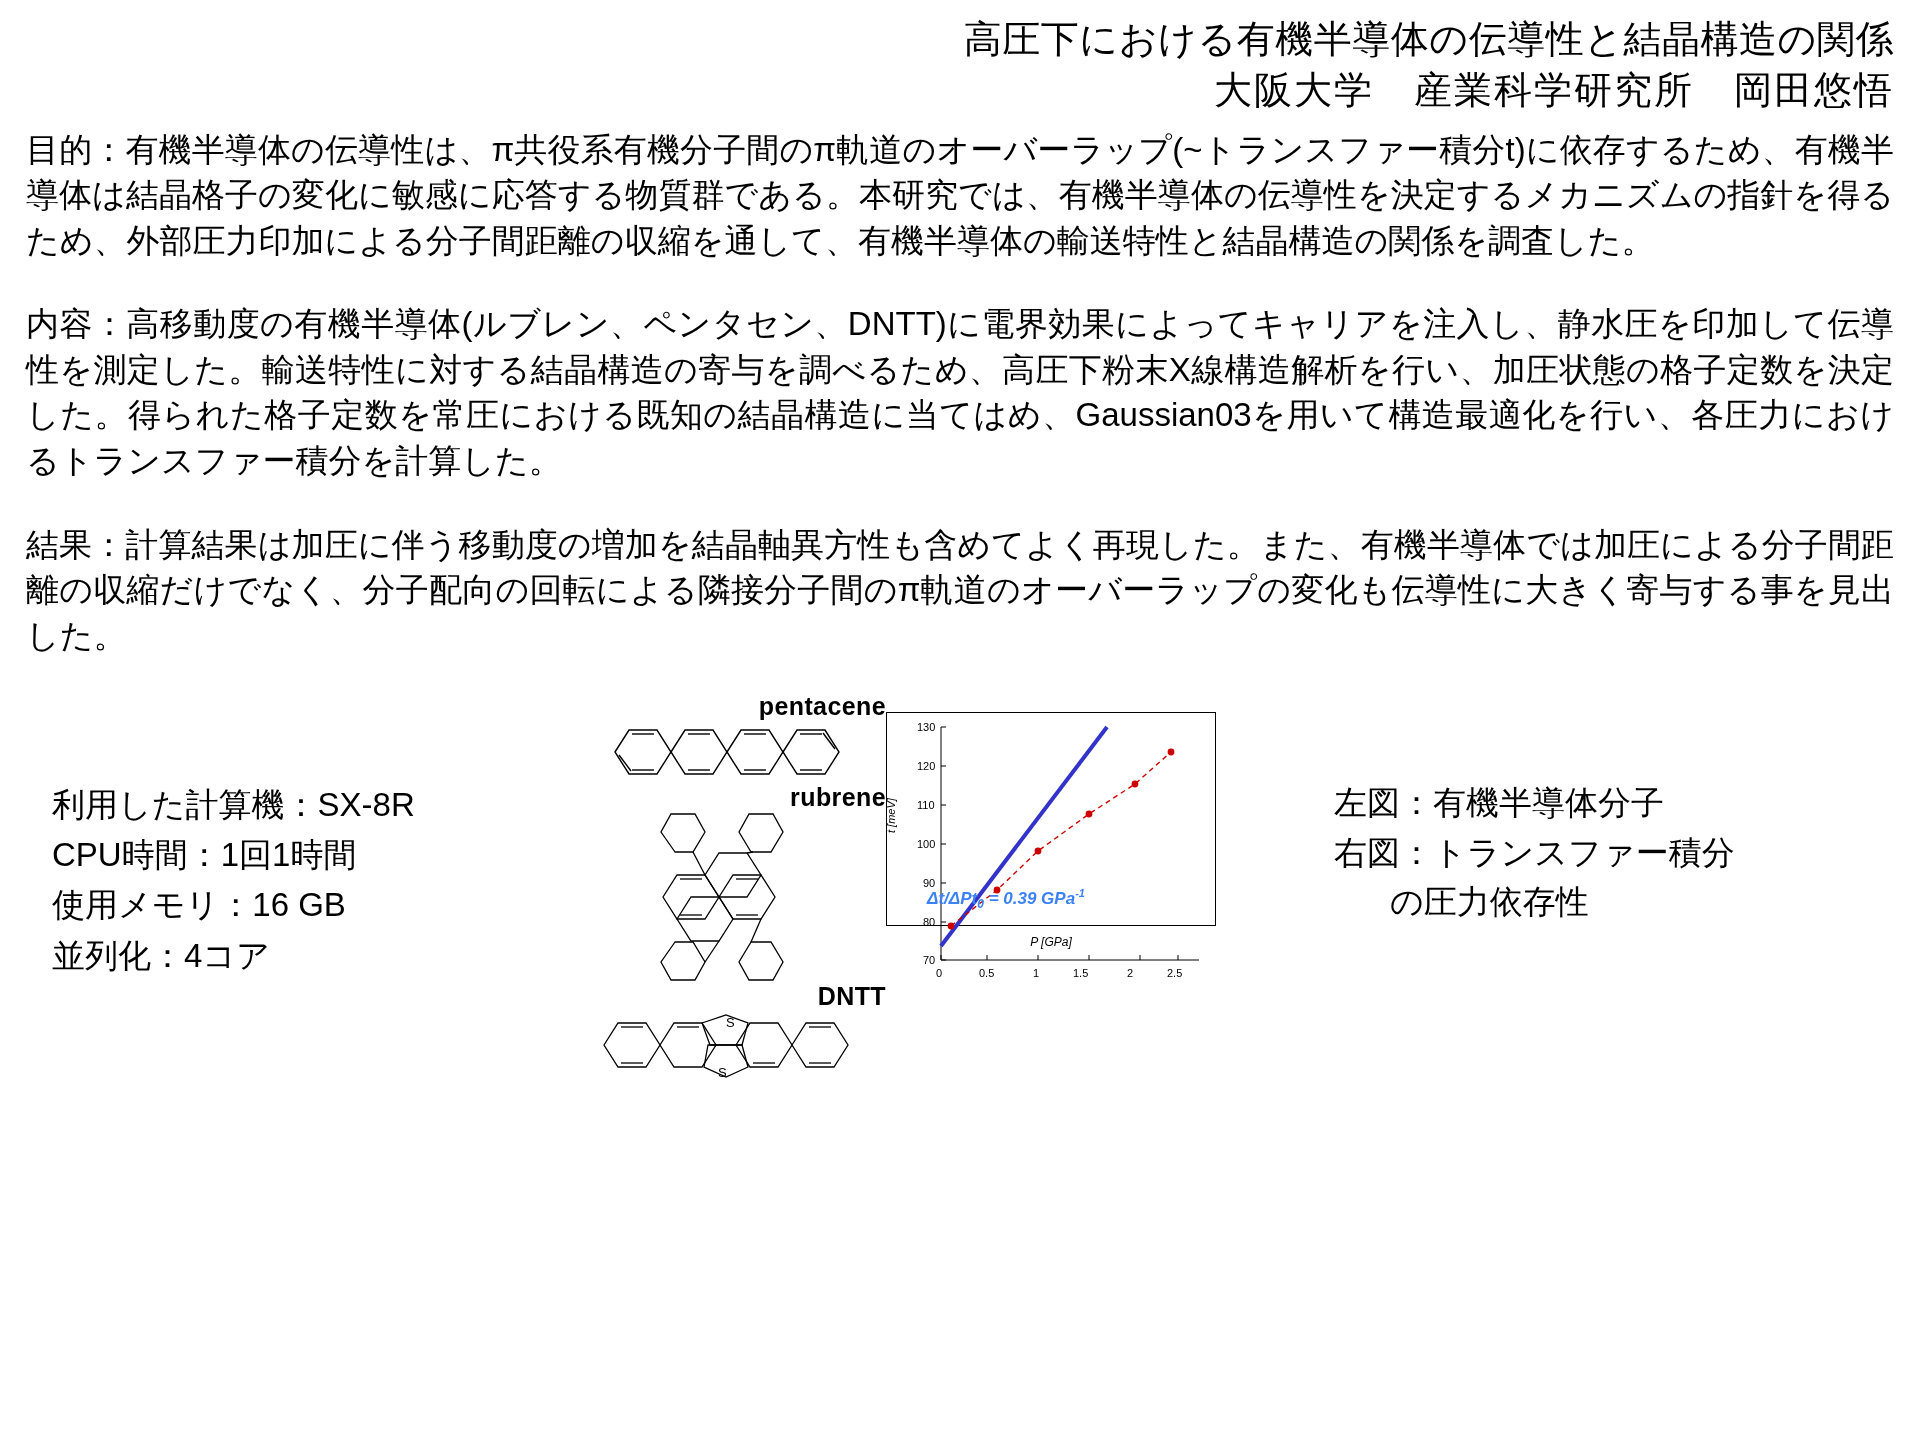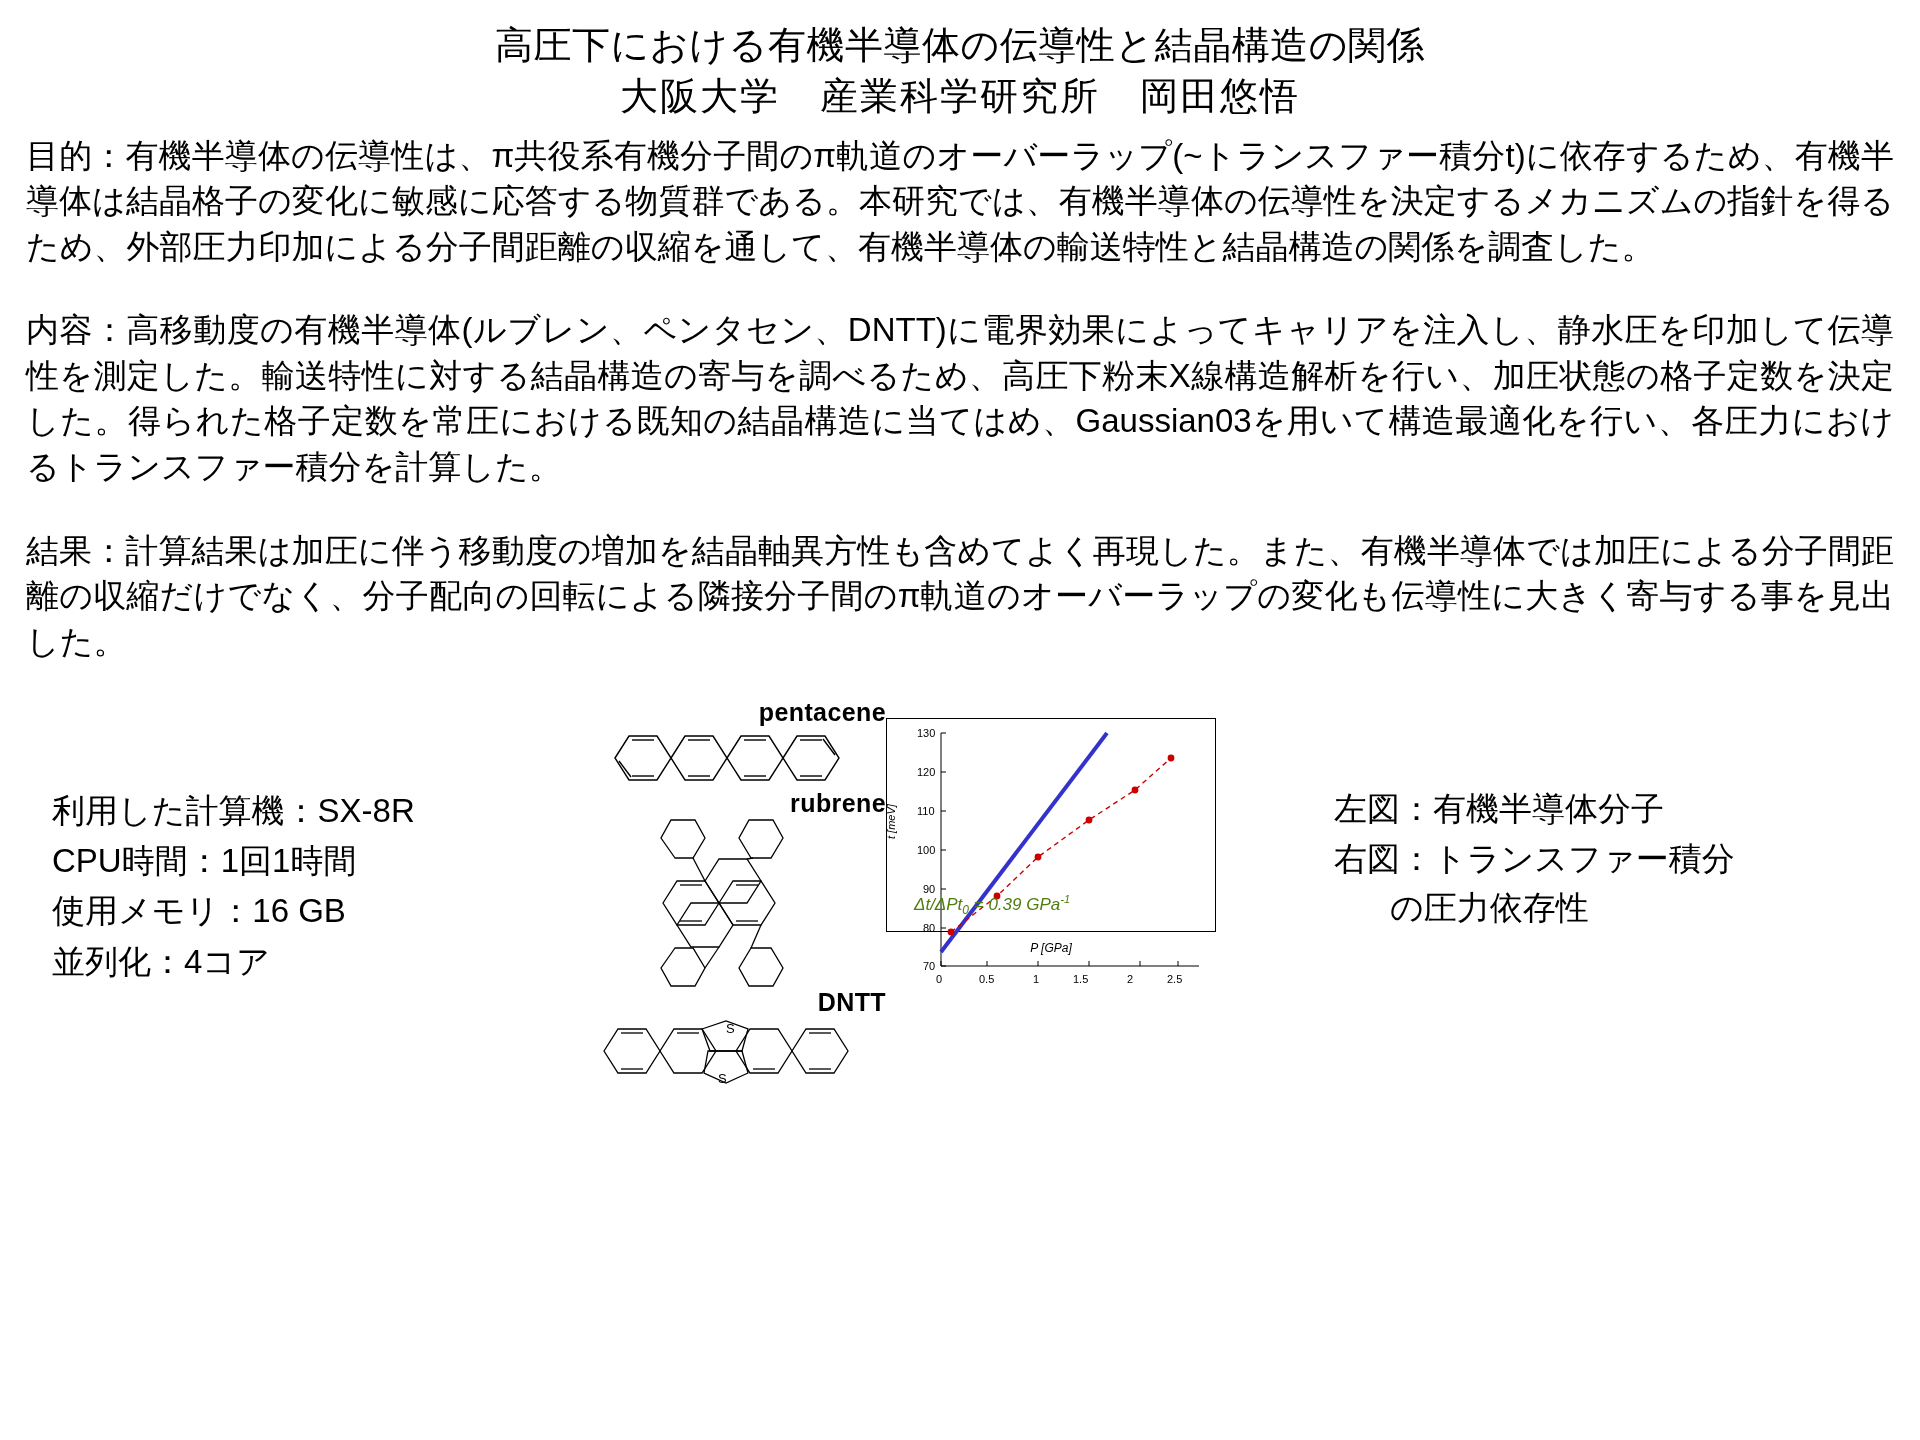--- a/index.html
+++ b/index.html
@@ -16,22 +16,22 @@
     position: relative;
   }
   .page {
     position: relative;
     width: 1920px;
     height: 1440px;
     box-sizing: border-box;
     padding: 0 26px;
   }
   .title-block {
-    text-align: center;
-    padding-top: 20px;
+    text-align: right;
+    padding-top: 14px;
     line-height: 1.34;
   }
   .title-line {
     font-size: 38px;
     letter-spacing: 0.5px;
   }
   .title-line.second {
     letter-spacing: 2px;
   }
   .body-section {
@@ -90,25 +90,25 @@
     flex: 1;
     padding-top: 86px;
     padding-left: 28px;
     font-size: 33px;
     line-height: 1.5;
     white-space: nowrap;
   }
   .caption .indent { padding-left: 56px; }
   .annot {
     position: absolute;
-    font-weight: normal;
+    font-weight: bold;
     font-style: italic;
-    color: #4d7c0f;
+    color: #3b82f6;
     font-size: 17px;
-    left: 27px;
+    left: 40px;
     bottom: 14px;
     white-space: nowrap;
   }
   .annot sub { font-size: 12px; }
   .annot sup { font-size: 11px; }
   .axis-label-y {
     position: absolute;
     left: -2px;
     top: 120px;
     font-size: 11px;

